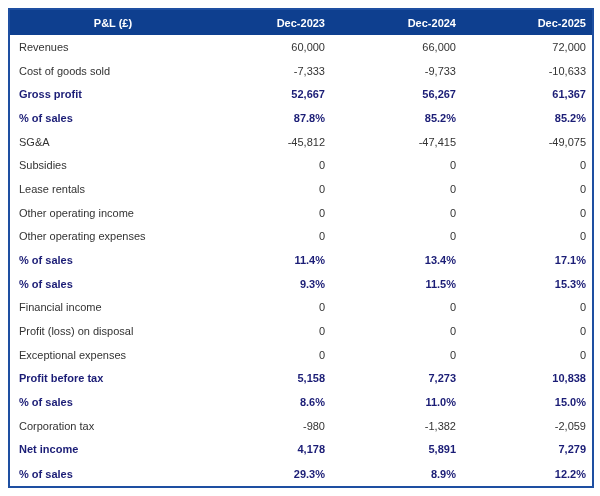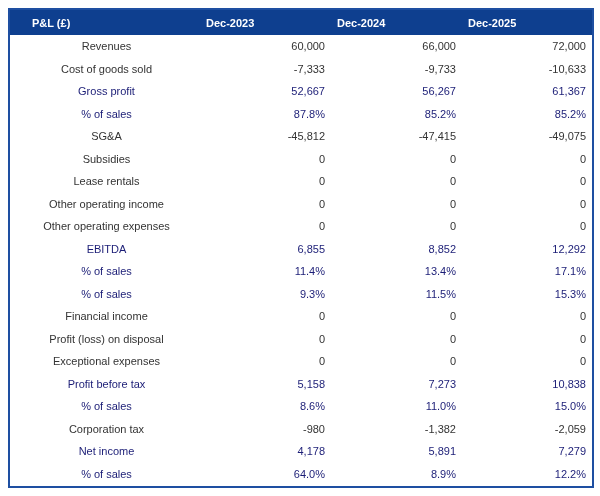--- a/index.html
+++ b/index.html
@@ -27,34 +27,34 @@
   }
   thead th {
     background: var(--header-bg, #0e3f8f);
     color: var(--header-fg, #ffffff);
     font-weight: 700;
     font-size: 11px;
     height: 21px;
     padding: 2px 6px;
     white-space: nowrap;
   }
-  th.lbl { text-align: left; padding-left: 22px; }
-  th.num { text-align: left; }
+  th.lbl { text-align: center; padding-left: 22px; }
+  th.num { text-align: right; }
   tbody td {
     font-size: 11px;
     color: var(--body-fg, #333333);
     padding: 0 6px;
     white-space: nowrap;
     vertical-align: middle;
   }
-  tbody td.lbl { text-align: center; padding-left: 9px; }
+  tbody td.lbl { text-align: left; padding-left: 9px; }
   tbody td.num { text-align: right; }
   tbody tr.em td {
     color: var(--em-fg, #1b1d76);
-    font-weight: 400;
+    font-weight: 700;
   }
 </style>
 </head>
 <body>
 
 <div class="pnl-wrap">
   <table class="pnl">
     <colgroup>
       <col style="width:191px">
       <col style="width:131px">
@@ -118,26 +118,20 @@
           <td class="num">0</td>
           <td class="num">0</td>
         </tr>
         <tr>
           <td class="lbl">Other operating expenses</td>
           <td class="num">0</td>
           <td class="num">0</td>
           <td class="num">0</td>
         </tr>
         <tr class="em">
-          <td class="lbl">EBITDA</td>
-          <td class="num">6,855</td>
-          <td class="num">8,852</td>
-          <td class="num">12,292</td>
-        </tr>
-        <tr class="em">
           <td class="lbl">% of sales</td>
           <td class="num">11.4%</td>
           <td class="num">13.4%</td>
           <td class="num">17.1%</td>
         </tr>
         <tr class="em">
           <td class="lbl">% of sales</td>
           <td class="num">9.3%</td>
           <td class="num">11.5%</td>
           <td class="num">15.3%</td>
@@ -179,19 +173,19 @@
           <td class="num">-2,059</td>
         </tr>
         <tr class="em">
           <td class="lbl">Net income</td>
           <td class="num">4,178</td>
           <td class="num">5,891</td>
           <td class="num">7,279</td>
         </tr>
         <tr class="em">
           <td class="lbl">% of sales</td>
-          <td class="num">64.0%</td>
+          <td class="num">29.3%</td>
           <td class="num">8.9%</td>
           <td class="num">12.2%</td>
         </tr>
       </tbody>
   </table>
 </div>
 
 </body></html>

